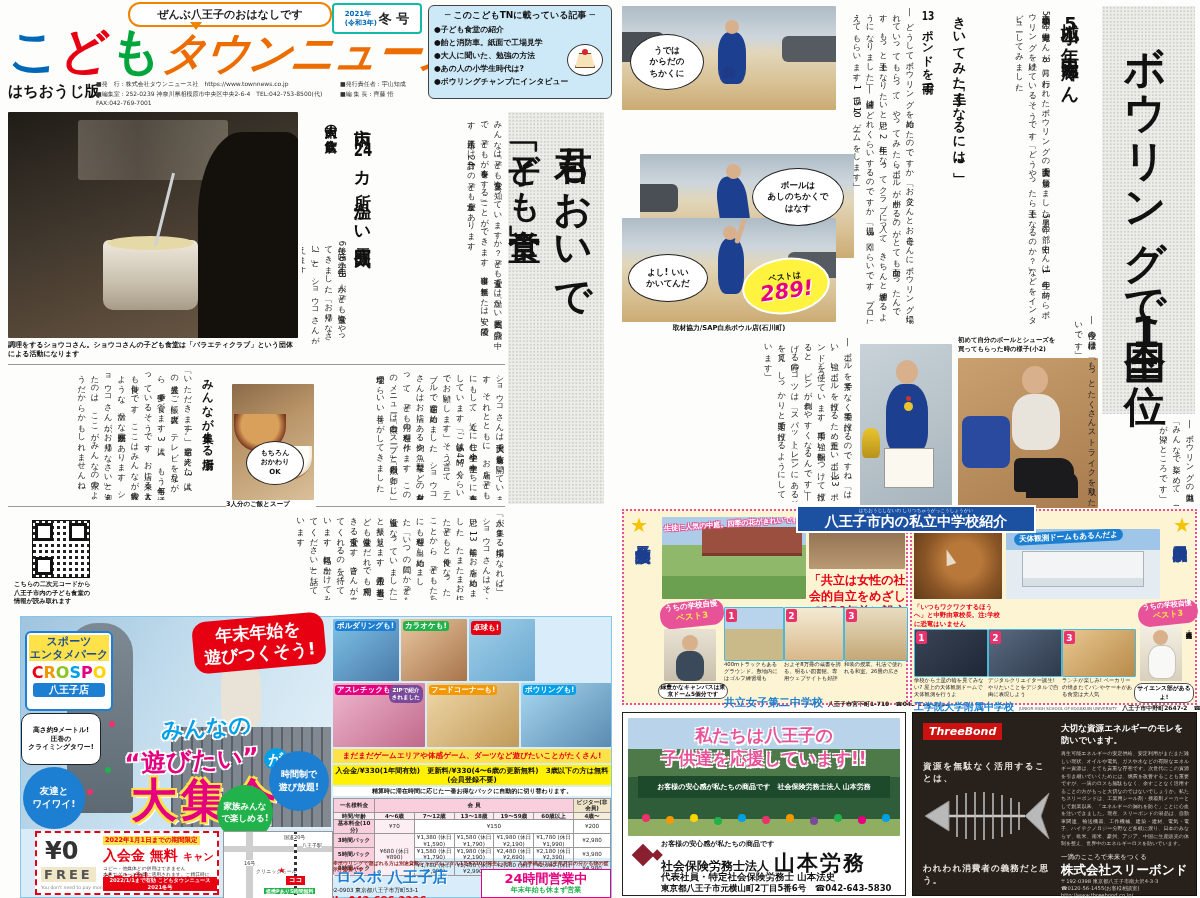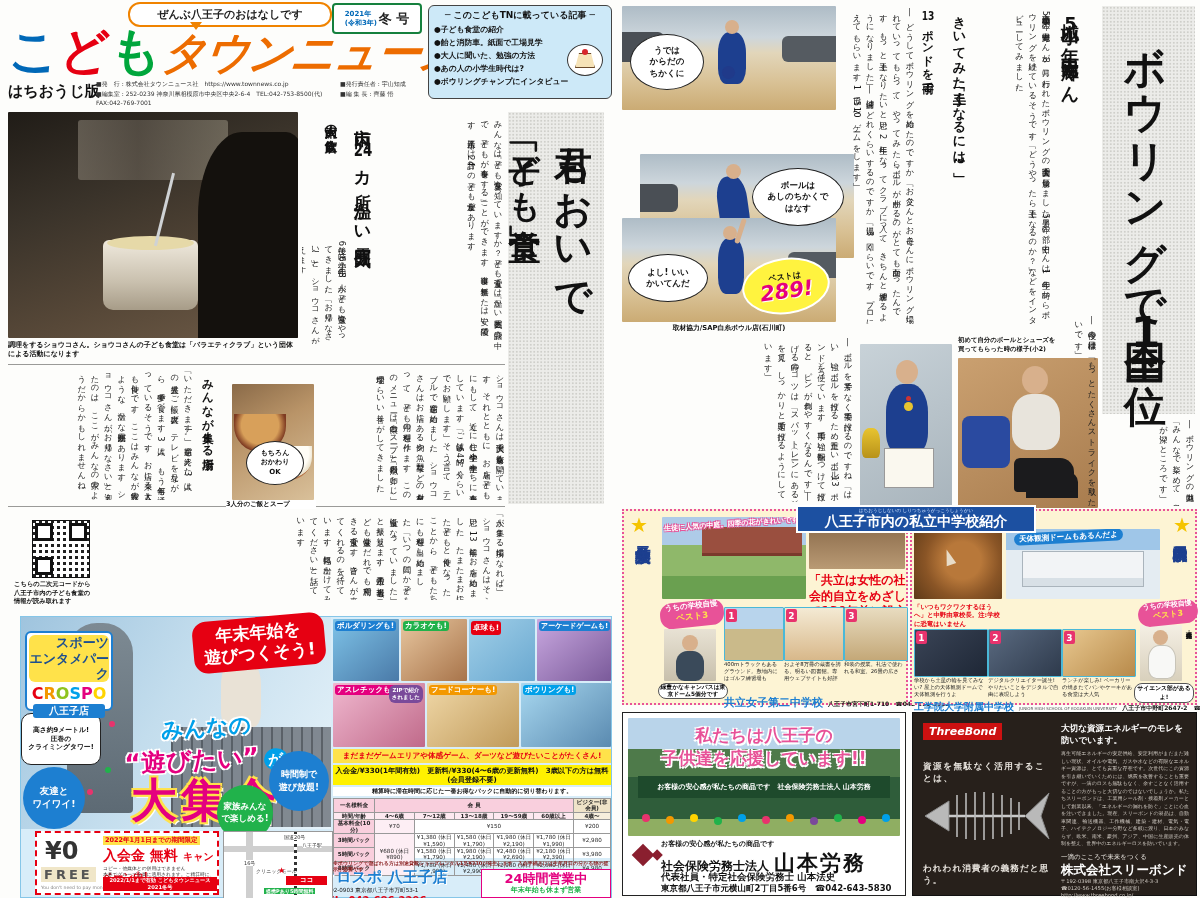--- a/index.html
+++ b/index.html
@@ -27,21 +27,21 @@
 <div id="canvas">
 
   <div class="abs" style="left:0;top:0;width:612px;height:108px;">
     <div class="abs" style="left:128px;top:2px;width:200px;height:21px;border:2px solid #f08300;border-radius:12px;background:#fff;display:flex;align-items:center;justify-content:center;">
       <span style="font-size:11px;font-weight:bold;color:#222;">ぜんぶ八王子のおはなしです</span>
     </div>
     <div class="abs" style="left:190px;top:22px;width:0;height:0;border-left:6px solid transparent;border-right:6px solid transparent;border-top:8px solid #f08300;"></div>
     <div class="abs" style="left:8px;top:18px;width:420px;height:62px;white-space:nowrap;">
       <span style="font-size:50px;font-weight:900;color:#0068b7;">こ</span><span style="font-size:50px;font-weight:900;color:#e60012;">ど</span><span style="font-size:50px;font-weight:900;color:#00a63c;">も</span><span style="display:inline-block;font-size:44px;font-weight:900;color:#ed6c00;font-style:italic;transform:skewX(-6deg);letter-spacing:-2px;">タウンニュース</span><span style="font-size:10px;color:#888;">®</span>
     </div>
-    <div class="abs" style="left:332px;top:3px;width:86px;height:27px;border:2px solid #15803d;border-radius:4px;background:#fff;display:flex;align-items:center;justify-content:center;gap:0;">
+    <div class="abs" style="left:332px;top:3px;width:86px;height:27px;border:2px solid #14b8a6;border-radius:4px;background:#fff;display:flex;align-items:center;justify-content:center;gap:0;">
       <span style="font-size:7px;color:#0068b7;font-weight:bold;width:34px;line-height:1.2;">2021年(令和3年)</span>
       <span style="font-size:13px;font-weight:900;color:#222;">冬 号</span>
     </div>
     <div class="abs" style="left:428px;top:5px;width:184px;height:94px;background:#cde9f8;border:1.5px solid #444;border-radius:6px;padding:3px 5px;box-sizing:border-box;">
       <div style="font-size:9px;font-weight:900;text-align:center;color:#111;">─ このこどもTNに載っている記事 ─</div>
       <div style="font-size:7.8px;font-weight:bold;margin-top:2px;color:#111;">●子ども食堂の紹介</div>
       <div style="font-size:7.8px;font-weight:bold;margin-top:2px;color:#111;">●飴と消防車。紙面で工場見学</div>
       <div style="font-size:7.8px;font-weight:bold;margin-top:2px;color:#111;width:120px;">●大人に聞いた、勉強の方法</div>
       <div style="font-size:7.8px;font-weight:bold;margin-top:2px;color:#111;width:120px;">●あの人の小学生時代は?</div>
       <div style="font-size:7.8px;font-weight:bold;margin-top:2px;color:#111;">●ボウリングチャンプにインタビュー</div>
@@ -113,21 +113,21 @@
 情報が読み取れます</div>
 
   <div class="abs" style="left:20px;top:616px;width:592px;height:282px;background:#d8edf9;border:1px solid #86c6e8;box-sizing:border-box;">
     <div class="abs" style="left:0;top:0;width:310px;height:212px;background:linear-gradient(120deg,#9fc4de 0%,#c3dded 45%,#e7f3fa 100%);">
       <div class="abs" style="left:46px;top:6px;width:66px;height:190px;background:linear-gradient(#7d8a93,#5d6a74);border-radius:30px 30px 4px 4px;"></div>
       <div class="abs" style="left:58px;top:20px;width:6px;height:6px;border-radius:50%;background:#e8336d;box-shadow:14px 18px 0 #ffd400,28px 40px 0 #21b24b,6px 62px 0 #1d7fd1,30px 84px 0 #e8336d,12px 108px 0 #ffd400,26px 130px 0 #21b24b,8px 152px 0 #e8336d;"></div>
       <div class="abs" style="left:200px;top:40px;width:40px;height:70px;background:#e9e2d6;border-radius:40% 40% 20% 20%;"></div>
       <div class="abs" style="left:150px;top:110px;width:160px;height:100px;background:repeating-linear-gradient(90deg,#3b3f45 0 2px,transparent 2px 10px),#6a7078;opacity:.8;"></div>
     </div>
     <div class="abs" style="left:4px;top:14px;width:84px;height:76px;background:#fff;border:2px solid #1d7fd1;border-radius:6px;text-align:center;z-index:6;">
-      <div class="pre" style="font-size:13px;font-weight:900;color:#1d4f8f;background:#ffe24a;border-radius:6px;margin:2px;line-height:1.2;text-align:right;">スポーツ
+      <div class="pre" style="font-size:11px;font-weight:900;color:#1d4f8f;background:#ffe24a;border-radius:0;margin:2px;line-height:1.2;">スポーツ
 エンタメパーク</div>
       <div style="font-size:16px;font-weight:900;letter-spacing:0;">
         <span style="color:#e60012;">C</span><span style="color:#f39800;">R</span><span style="color:#8fc31f;">O</span><span style="color:#00a0e9;">S</span><span style="color:#e4007f;">P</span><span style="color:#ffd400;">O</span>
       </div>
       <div style="font-size:10px;font-weight:900;color:#fff;background:#1d7fd1;border-radius:3px;margin:1px 6px;">八王子店</div>
     </div>
     <div class="abs pre" style="left:172px;top:0;width:132px;height:52px;background:#e60012;color:#fff;font-size:17px;font-weight:900;border-radius:14px;display:flex;align-items:center;justify-content:center;text-align:center;transform:rotate(-5deg);line-height:1.25;z-index:6;">年末年始を
 遊びつくそう!</div>
     <div class="bub pre" style="left:0px;top:96px;width:78px;height:50px;font-size:6.8px;border-radius:10px;line-height:1.3;">高さ約9メートル!
 圧巻の
@@ -162,36 +162,33 @@
     </div>
 
     <div class="abs" style="left:202px;top:214px;width:108px;height:66px;background:#fff;border:1px solid #999;z-index:6;">
       <div class="abs" style="left:22px;top:0;width:7px;height:66px;background:#cfcfcf;"></div>
       <div class="abs" style="left:0;top:14px;width:108px;height:6px;background:#cfcfcf;"></div>
       <div class="abs" style="left:70px;top:0;width:3px;height:66px;background:repeating-linear-gradient(#333 0 3px,#fff 3px 6px);"></div>
       <div class="abs" style="left:60px;top:2px;font-size:5px;color:#333;background:#fff;">国道20号</div>
       <div class="abs" style="left:20px;top:28px;font-size:5px;color:#333;background:#fff;">16号</div>
       <div class="abs" style="left:78px;top:10px;font-size:5px;color:#333;background:#fff;">八王子駅</div>
       <div class="abs" style="left:32px;top:36px;font-size:5px;color:#333;">クリニックモール</div>
-      <div class="abs" style="left:62px;top:44px;font-size:6.5px;font-weight:900;color:#fff;background:#e60012;padding:0 14px;">ココ</div>
+      <div class="abs" style="left:62px;top:44px;font-size:6.5px;font-weight:900;color:#fff;background:#e60012;padding:0 3px;">ココ</div>
       <div class="abs" style="left:54px;top:34px;color:#e60012;font-size:8px;">★</div>
       <div class="abs" style="left:40px;top:56px;font-size:5px;font-weight:bold;color:#fff;background:#21b24b;padding:0 2px;">提携Pあり5時間無料</div>
     </div>
 
     <div class="ph" style="left:312px;top:2px;width:66px;height:62px;background:linear-gradient(140deg,#7ec3e8,#4a7aa8);">
         <span class="abs" style="left:2px;top:2px;font-size:7.5px;font-weight:900;color:#fff;background:#1d7fd1;border-radius:3px;padding:0 2px;">ボルダリングも!</span>
       </div>
     <div class="ph" style="left:380px;top:2px;width:66px;height:62px;background:linear-gradient(140deg,#e8c7a0,#a8744a);">
         <span class="abs" style="left:2px;top:2px;font-size:7.5px;font-weight:900;color:#fff;background:#21b24b;border-radius:3px;padding:0 2px;">カラオケも!</span>
       </div>
     <div class="ph" style="left:448px;top:2px;width:66px;height:62px;background:linear-gradient(140deg,#a0cfe8,#6aa8d0);">
         <span class="abs" style="left:2px;top:2px;font-size:7.5px;font-weight:900;color:#fff;background:#e60012;border-radius:3px;padding:2px 2px;">卓球も!</span>
-      </div>
-    <div class="ph" style="left:516px;top:2px;width:74px;height:62px;background:linear-gradient(140deg,#c9a8e0,#7a5a9a);">
-        <span class="abs" style="left:2px;top:2px;font-size:7px;font-weight:900;color:#fff;background:#1d7fd1;border-radius:3px;padding:0 2px;">アーケードゲームも!</span>
       </div>
     <div class="ph" style="left:312px;top:66px;width:92px;height:64px;background:linear-gradient(140deg,#f0b8cf,#c06a8a);">
       <span class="abs" style="left:2px;top:2px;font-size:7.5px;font-weight:900;color:#fff;background:#e4007f;border-radius:3px;padding:0 2px;">アスレチックも!</span>
       <span class="abs pre" style="right:2px;top:2px;font-size:5.5px;font-weight:bold;color:#fff;background:#7a4a9a;border-radius:6px;padding:2px 3px;text-align:center;">ZIPで紹介
 されました</span>
     </div>
     <div class="ph" style="left:406px;top:66px;width:92px;height:64px;background:linear-gradient(140deg,#f0d8a8,#c09a5a);">
         <span class="abs" style="left:2px;top:2px;font-size:7.5px;font-weight:900;color:#fff;background:#f39800;border-radius:3px;padding:0 2px;">フードコーナーも!</span>
       </div>
     <div class="ph" style="left:500px;top:66px;width:90px;height:64px;background:linear-gradient(140deg,#a8d8f0,#5a8ab0);">

